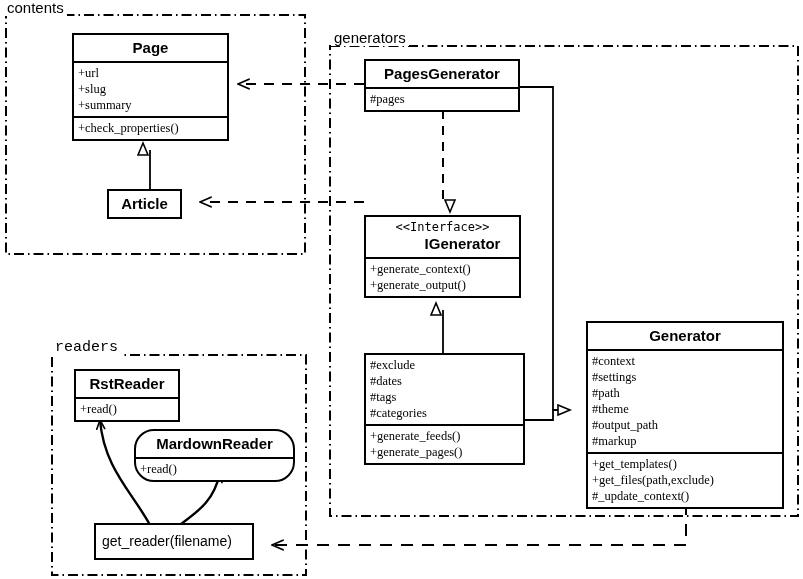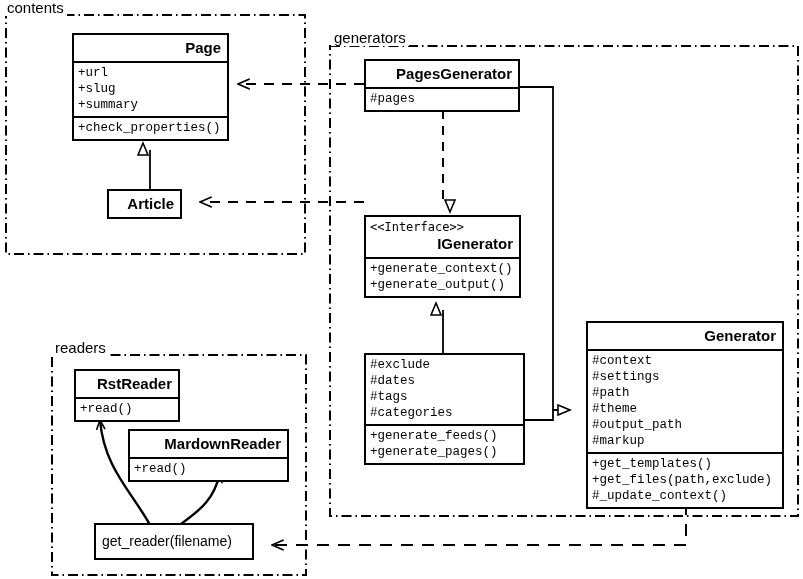--- a/index.html
+++ b/index.html
@@ -7,26 +7,26 @@
        font-family:"Liberation Sans",sans-serif;color:#000;}
   #canvas{position:absolute;left:0;top:0;width:693px;height:579px;}
   svg{position:absolute;left:0;top:0;width:803px;height:579px;}
 
   .pkg-label{position:absolute;font-size:15px;color:#000;background:#fff;
              padding:0 3px;white-space:nowrap;line-height:16px;}
 
   .cls{position:absolute;box-sizing:border-box;border:2px solid #000;background:#fff;}
   .cls .seg{box-sizing:border-box;}
   .cls .seg + .seg{border-top:2px solid #000;}
-  .cname{font-weight:bold;font-size:15px;text-align:right;
+  .cname{font-weight:bold;font-size:15px;text-align:center;
          font-family:"Liberation Sans",sans-serif;padding:4px 6px 5px 6px;line-height:17px;}
   .stereo{font-family:"DejaVu Sans Mono","Liberation Mono",monospace;font-size:12px;
-          text-align:left;padding:3px 4px 0 4px;line-height:14px;font-weight:normal;}
+          text-align:center;padding:3px 4px 0 4px;line-height:14px;font-weight:normal;}
   .cname.withstereo{padding-top:1px;padding-left:46px;}
-  .members{font-family:Liberation Mono, monospace;font-size:12.5px;
+  .members{font-family:Liberation Serif, serif;font-size:12.5px;
            line-height:16px;padding:2px 3px 3px 4px;}
   .members div{white-space:pre;}
   .plain{font-family:"Liberation Sans",sans-serif;font-size:14px;text-align:left;
          padding:8px 6px;line-height:17px;}
 </style>
 </head>
 <body>
 
 <div id="canvas">
 
@@ -67,21 +67,21 @@
 
     <path d="M686,503 L686,545 L272,545" fill="none" stroke="#000" stroke-width="2" stroke-dasharray="12,9" marker-end="url(#openarrow)"></path>
 
     <path d="M150,525 C 132,492 104,468 100,420" fill="none" stroke="#000" stroke-width="2.4" marker-end="url(#thinarrow)"></path>
 
     <path d="M181,524 C 200,510 214,500 220,473" fill="none" stroke="#000" stroke-width="2.4" marker-end="url(#thinarrow)"></path>
   </svg>
 
   <div class="pkg-label" style="left:4px;top:0px;">contents</div>
   <div class="pkg-label" style="left:331px;top:30px;">generators</div>
-  <div class="pkg-label" style="left:52px;top:340px;">readers</div>
+  <div class="pkg-label" style="left:52px;top:340px;font-family:Liberation Mono, monospace;">readers</div>
 
   <div class="cls" style="left:72px;top:33px;width:157px;">
     <div class="seg">
       <div class="cname">Page</div>
     </div>
     <div class="seg members">
       <div>+url</div>
       <div>+slug</div>
       <div>+summary</div>
     </div>
@@ -150,21 +150,21 @@
 
   <div class="cls" style="left:74px;top:369px;width:106px;">
     <div class="seg">
       <div class="cname">RstReader</div>
     </div>
     <div class="seg members">
       <div>+read()</div>
     </div>
   </div>
 
-  <div class="cls" style="left:128px;top:429px;width:161px;">
+  <div class="cls" style="left:134px;top:429px;width:161px;border-radius:20px;">
     <div class="seg">
       <div class="cname">MardownReader</div>
     </div>
     <div class="seg members">
       <div>+read()</div>
     </div>
   </div>
 
   <div class="cls" style="left:94px;top:523px;width:160px;">
     <div class="seg">

